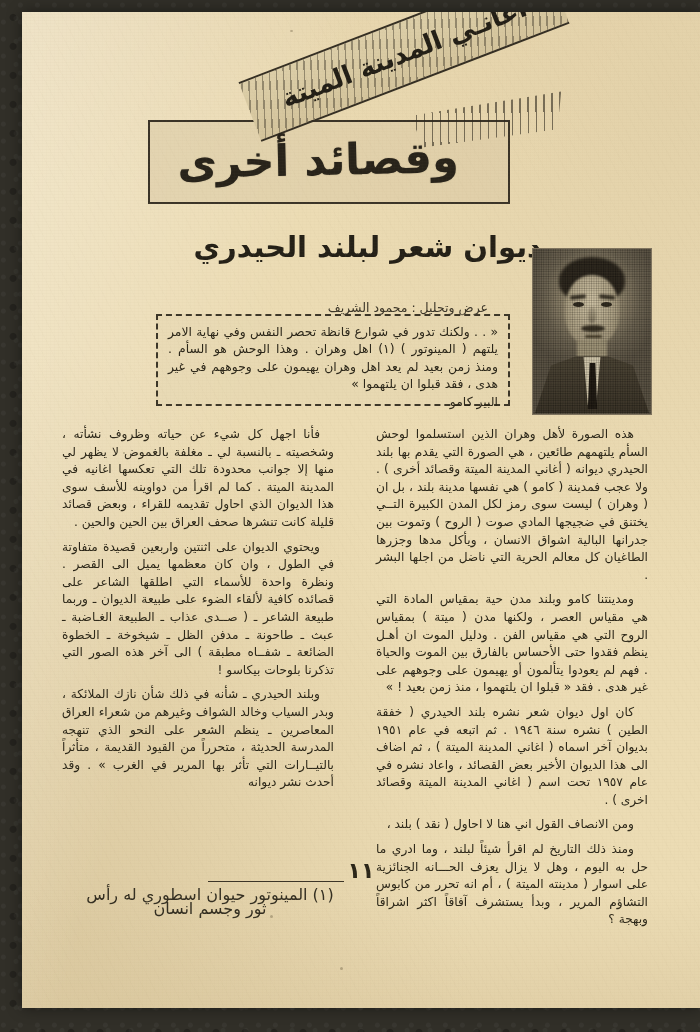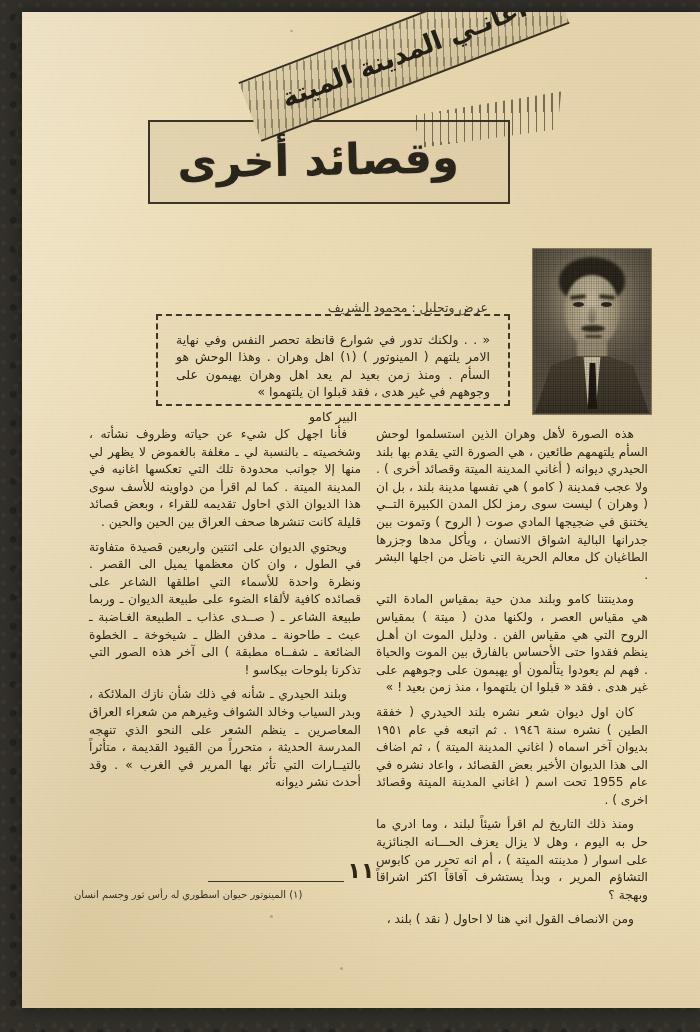--- a/index.html
+++ b/index.html
@@ -288,72 +288,72 @@
     left: 134px;
     top: 302px;
     width: 354px;
     height: 92px;
     border: 2px dashed #3c3628;
     padding: 7px 10px 6px 10px;
     box-sizing: border-box;
     background: rgba(226,211,175,.35);
   }
   .quote-box p {
-    margin: 8px;
+    margin: 0;
     font-size: 12.4px;
     line-height: 17.4px;
     color: #2b2619;
     text-align: justify;
     text-align-last: right;
   }
   .quote-attrib {
     display: block;
     margin-top: 1px;
-    text-align: center;
+    text-align: right;
     font-size: 12.4px;
     color: #2b2619;
   }
 
   
   .col {
     position: absolute;
     top: 414px;
     width: 272px;
     font-size: 12.2px;
     line-height: 17.6px;
     color: #2c2719;
     text-align: justify;
     text-align-last: right;
   }
   .col-right { right: 52px; margin-left: 16px; }
-  .col-left  { left: 67px; }
+  .col-left  { left: 40px; }
   .col p {
     margin: 0 0 0 0;
     text-indent: 14px;
   }
   .col p + p { margin-top: 7px; }
 
   
   .footnote-rule {
     position: absolute;
     left: 186px;
     top: 869px;
     width: 136px;
     height: 0;
     border-top: 1.6px solid #3a3326;
   }
   .footnote {
     position: absolute;
     left: 52px;
     top: 876px;
     width: 272px;
-    font-size: 10px;
+    font-size: 16px;
     line-height: 14px;
     color: #332e21;
-    text-align: left;
+    text-align: center;
   }
 
   
   .folio {
     position: absolute;
     left: 0;
     top: 846px;
     width: 678px;
     text-align: center;
     font-size: 22px;
@@ -380,20 +380,21 @@
 
       <div class="masthead">
         <div class="banner-rect"></div>
         <div class="ribbon-tail"></div>
         <div class="banner-ribbon">
           <span class="banner-ribbon-text">اغانـي المدينة الميتة</span>
         </div>
         <div class="banner-main">وقصائد أخرى</div>
       </div>
 
+      <div class="subtitle">ديوان شعر لبلند الحيدري</div>
       <div class="byline">عرض وتحليل : محمود الشريف</div>
 
       <div class="portrait">
         <div class="p-hair"></div>
         <div class="p-face"></div>
         <div class="p-brow-l"></div>
         <div class="p-brow-r"></div>
         <div class="p-eye-l"></div>
         <div class="p-eye-r"></div>
         <div class="p-nose"></div>
@@ -407,23 +408,23 @@
       </div>
 
       <div class="quote-box">
         <p>« . . ولكنك تدور في شوارع قانظة تحصر النفس وفي نهاية الامر يلتهم ( المينوتور ) (١) اهل وهران . وهذا الوحش هو السأم . ومنذ زمن بعيد لم يعد اهل وهران يهيمون على وجوههم في غير هدى ، فقد قبلوا ان يلتهموا »</p>
         <span class="quote-attrib">البير كامو</span>
       </div>
 
       <div class="col col-right">
         <p>هذه الصورة لأهل وهران الذين استسلموا لوحش السأم يلتهمهم طائعين ، هي الصورة التي يقدم بها بلند الحيدري ديوانه ( أغاني المدينة الميتة وقصائد أخرى ) . ولا عجب فمدينة ( كامو ) هي نفسها مدينة بلند ، بل ان ( وهران ) ليست سوى رمز لكل المدن الكبيرة التــي يختنق في ضجيجها المادي صوت ( الروح ) وتموت بين جدرانها البالية اشواق الانسان ، ويأكل مدها وجزرها الطاغيان كل معالم الحرية التي ناضل من اجلها البشر .</p>
         <p>ومدينتنا كامو وبلند مدن حية بمقياس المادة التي هي مقياس العصر ، ولكنها مدن ( ميتة ) بمقياس الروح التي هي مقياس الفن . ودليل الموت ان أهـل ينظم فقدوا حتى الأحساس بالفارق بين الموت والحياة . فهم لم يعودوا يتألمون أو يهيمون على وجوههم على غير هدى . فقد « قبلوا ان يلتهموا ، منذ زمن بعيد ! »</p>
-        <p>كان اول ديوان شعر نشره بلند الحيدري ( خفقة الطين ) نشره سنة ١٩٤٦ . ثم اتبعه في عام ١٩٥١ بديوان آخر اسماه ( اغاني المدينة الميتة ) ، ثم اضاف الى هذا الديوان الأخير بعض القصائد ، واعاد نشره في عام 1955 تحت اسم ( اغاني المدينة الميتة وقصائد اخرى ) .</p>
+        <p>كان اول ديوان شعر نشره بلند الحيدري ( خفقة الطين ) نشره سنة ١٩٤٦ . ثم اتبعه في عام ١٩٥١ بديوان آخر اسماه ( اغاني المدينة الميتة ) ، ثم اضاف الى هذا الديوان الأخير بعض القصائد ، واعاد نشره في عام ١٩٥٧ تحت اسم ( اغاني المدينة الميتة وقصائد اخرى ) .</p>
+        <p>ومن الانصاف القول اني هنا لا احاول ( نقد ) بلند ،</p>
         <p>ومنذ ذلك التاريخ لم اقرأ شيئاً لبلند ، وما ادري ما حل به اليوم ، وهل لا يزال يعزف الحـــانه الجنائزية على اسوار ( مدينته الميتة ) ، أم انه تحرر من كابوس التشاؤم المرير ، وبدأ يستشرف آفاقاً اكثر اشراقاً وبهجة ؟</p>
-        <p>ومن الانصاف القول اني هنا لا احاول ( نقد ) بلند ،</p>
       </div>
 
       <div class="col col-left">
         <p>فأنا اجهل كل شيء عن حياته وظروف نشأته ، وشخصيته ـ بالنسبة لي ـ مغلفة بالغموض لا يظهر لي منها إلا جوانب محدودة تلك التي تعكسها اغانيه في المدينة الميتة . كما لم اقرأ من دواوينه للأسف سوى هذا الديوان الذي احاول تقديمه للقراء ، وبعض قصائد قليلة كانت تنشرها صحف العراق بين الحين والحين .</p>
         <p>ويحتوي الديوان على اثنتين واربعين قصيدة متفاوتة في الطول ، وان كان معظمها يميل الى القصر . ونظرة واحدة للأسماء التي اطلقها الشاعر على قصائده كافية لألقاء الضوء على طبيعة الديوان ـ وربما طبيعة الشاعر ـ ( صــدى عذاب ـ الطبيعة الغـاضبة ـ عبث ـ طاحونة ـ مدفن الظل ـ شيخوخة ـ الخطوة الضائعة ـ شفــاه مطبقة ) الى آخر هذه الصور التي تذكرنا بلوحات بيكاسو !</p>
         <p>وبلند الحيدري ـ شأنه في ذلك شأن نازك الملائكة ، وبدر السياب وخالد الشواف وغيرهم من شعراء العراق المعاصرين ـ ينظم الشعر على النحو الذي تنهجه المدرسة الحديثة ، متحرراً من القيود القديمة ، متأثراً بالتيــارات التي تأثر بها المرير في الغرب » . وقد أحدث نشر ديوانه</p>
       </div>
 
       <div class="footnote-rule"></div>
       <div class="footnote">(١) المينوتور حيوان اسطوري له رأس ثور وجسم انسان</div>

